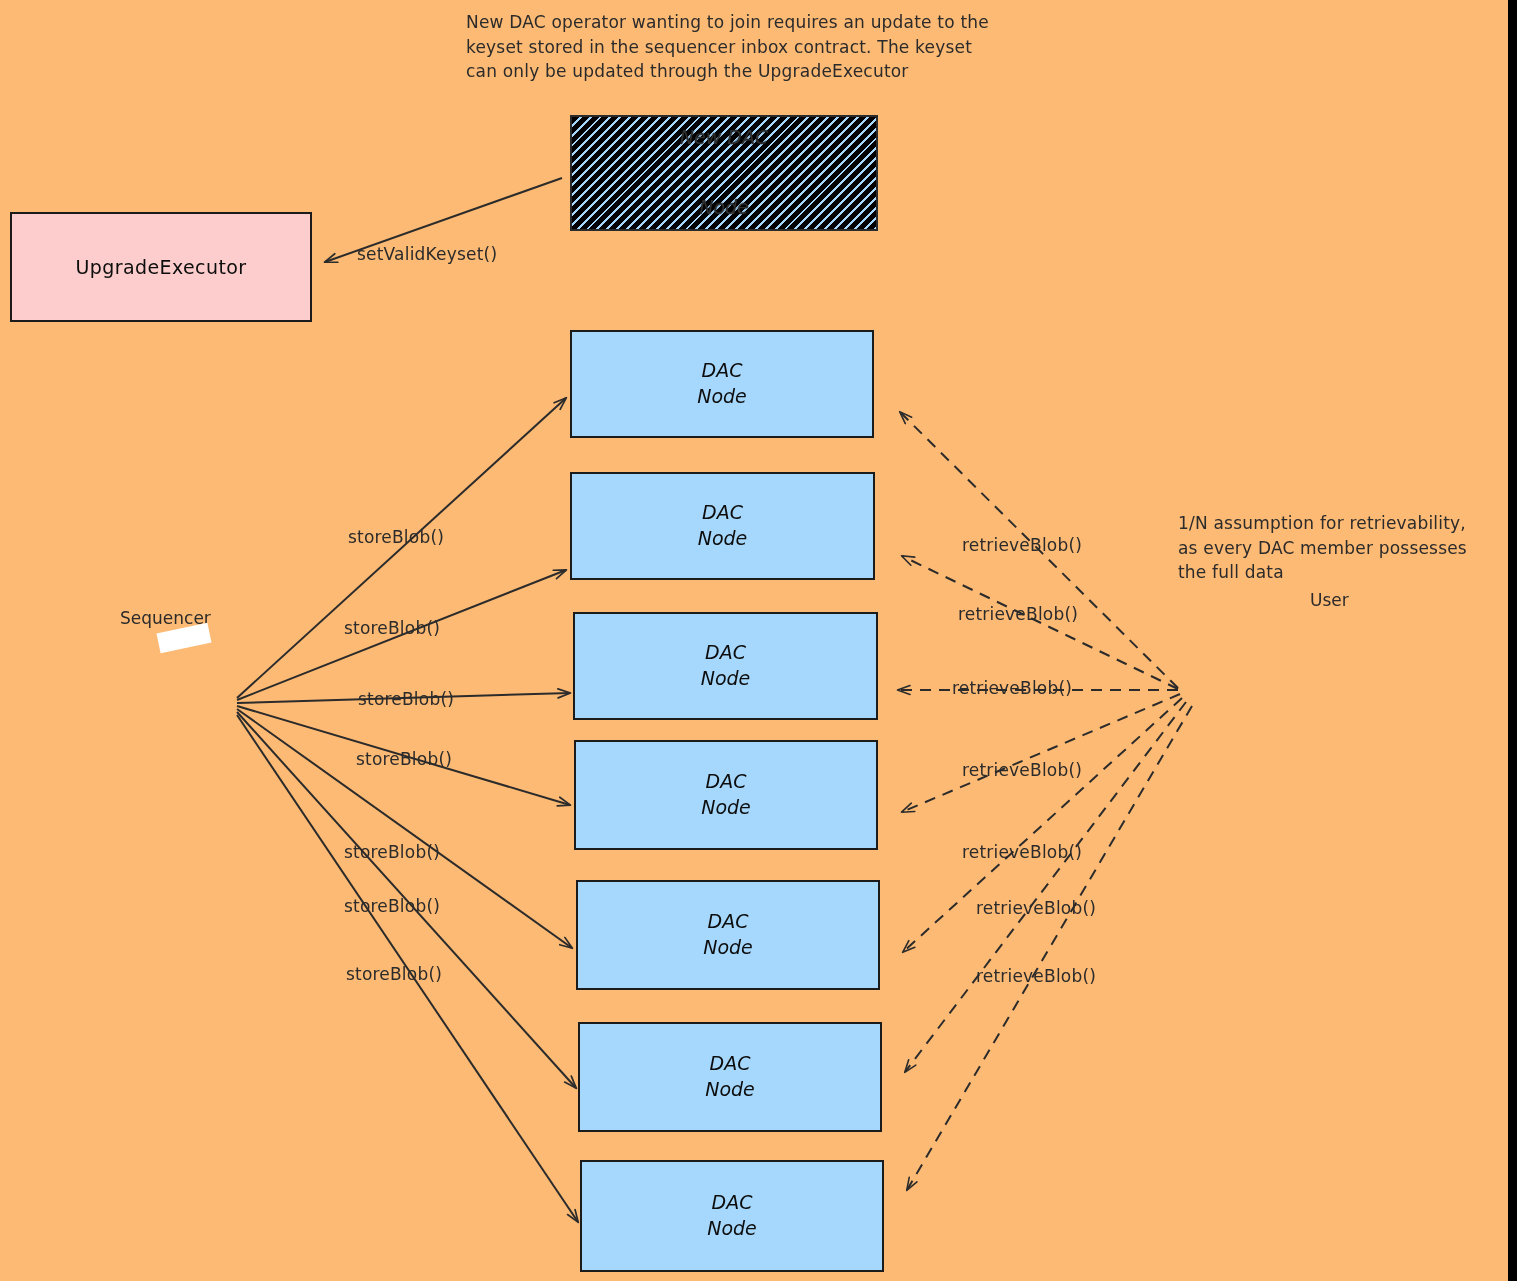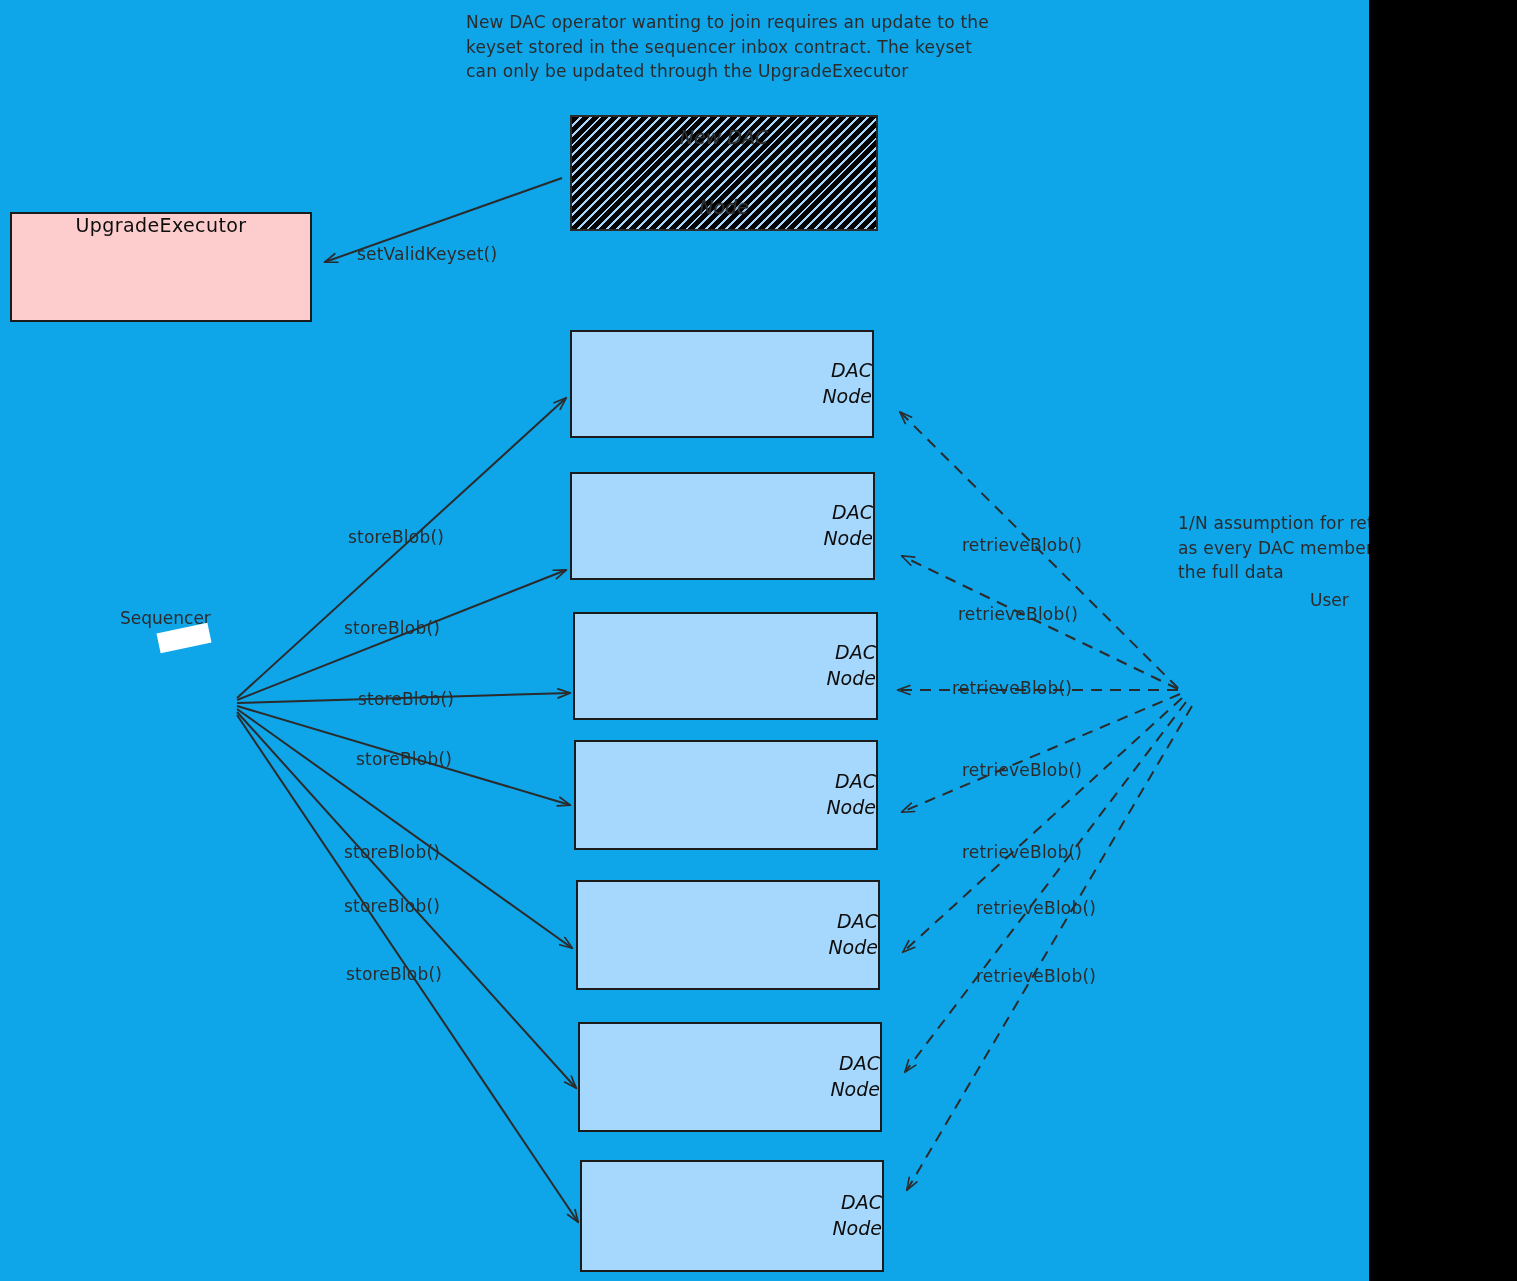--- a/index.html
+++ b/index.html
@@ -2,57 +2,57 @@
 <html><head>
 <meta charset="utf-8">
 <style>
   html, body {
     margin: 0;
     padding: 0;
     background: #000000;
   }
   #canvas {
     position: relative;
-    width: 1369px;
+    width: 1508px;
     height: 1281px;
-    background: #0ea5e9;
+    background: #fdba74;
     overflow: hidden;
     font-family: "DejaVu Sans", sans-serif;
   }
   svg.layer {
     position: absolute;
     left: 0;
     top: 0;
     width: 1517px;
     height: 1281px;
     pointer-events: none;
   }
   .node-box {
     position: absolute;
     background: #a6d8fd;
     border: 2px solid #1b1b1b;
     box-sizing: border-box;
     display: flex;
     flex-direction: column;
-    align-items: flex-end;
+    align-items: center;
     justify-content: center;
     color: #0d0d0d;
     font-size: 19px;
     line-height: 1.35;
     font-style: italic;
     font-family: "DejaVu Sans", sans-serif;
   }
   .node-box span { display: block; text-align: center; }
   .pink-box {
     position: absolute;
     background: #fdcdcd;
     border: 2px solid #1b1b1b;
     box-sizing: border-box;
     display: flex;
-    align-items: flex-start;
+    align-items: center;
     justify-content: center;
     color: #0d0d0d;
     font-size: 19px;
     letter-spacing: 0.4px;
   }
   .hatch-box {
     position: absolute;
     box-sizing: border-box;
     border: 2px solid #2a2a2a;
     background-color: #000000;

